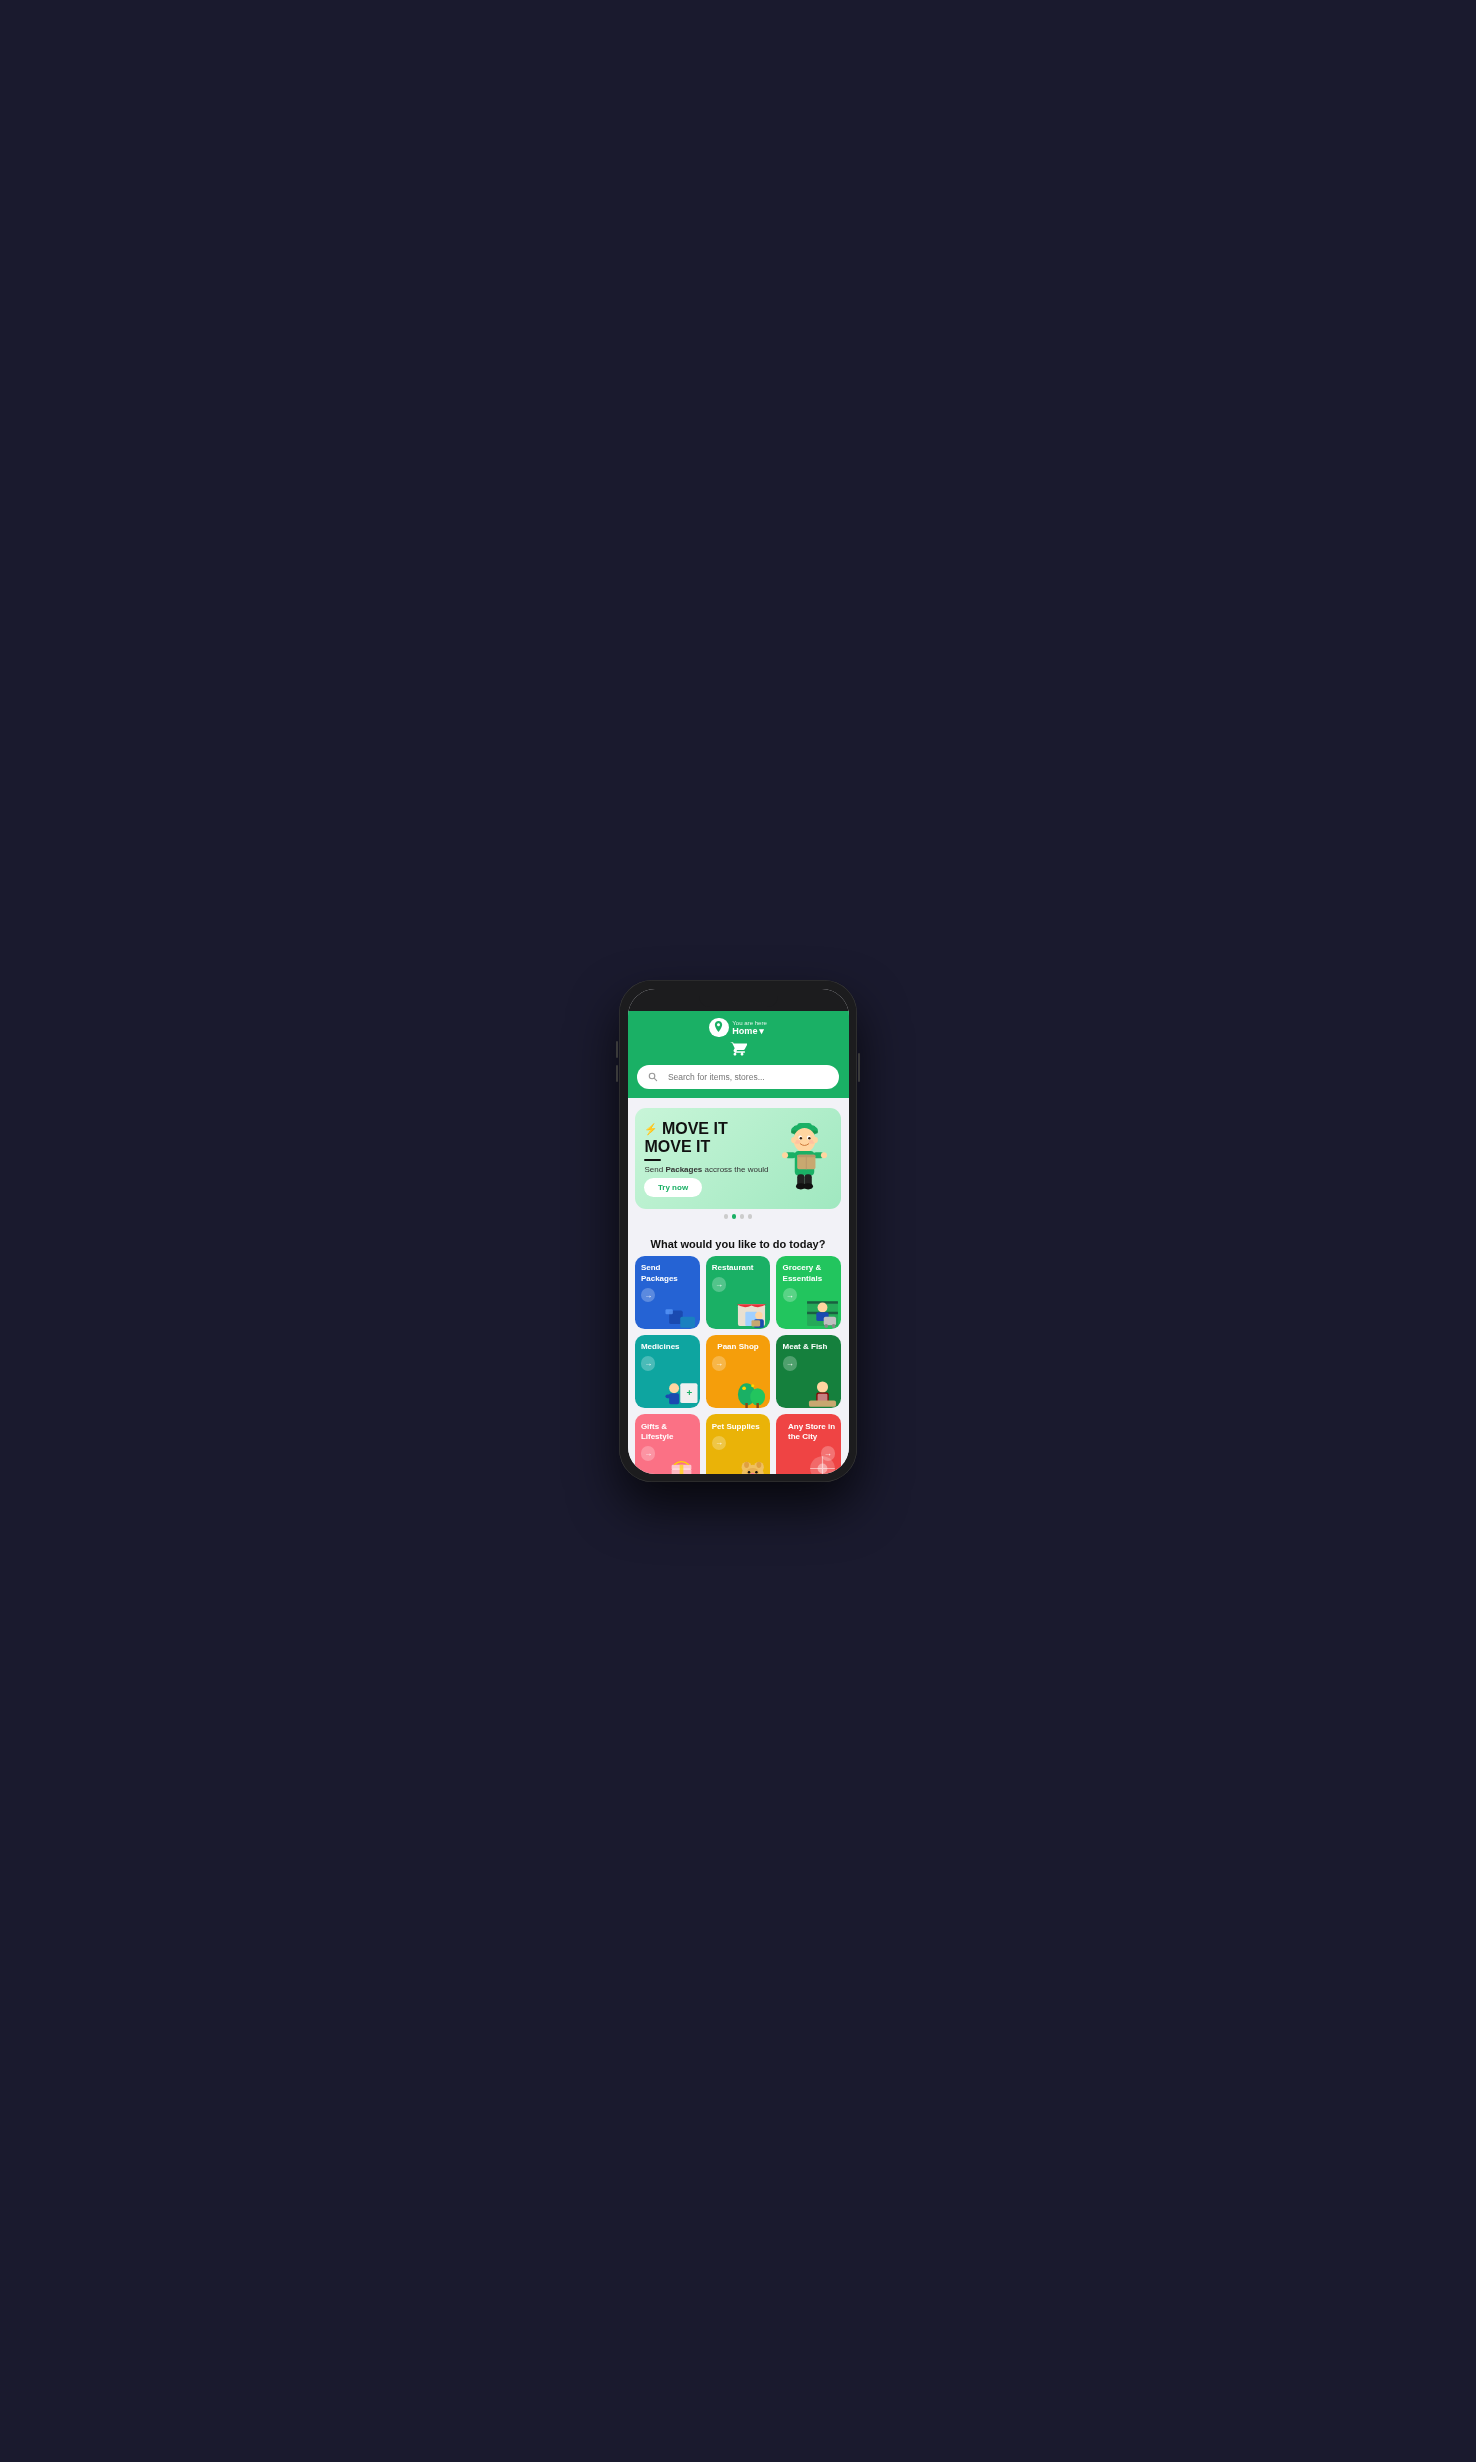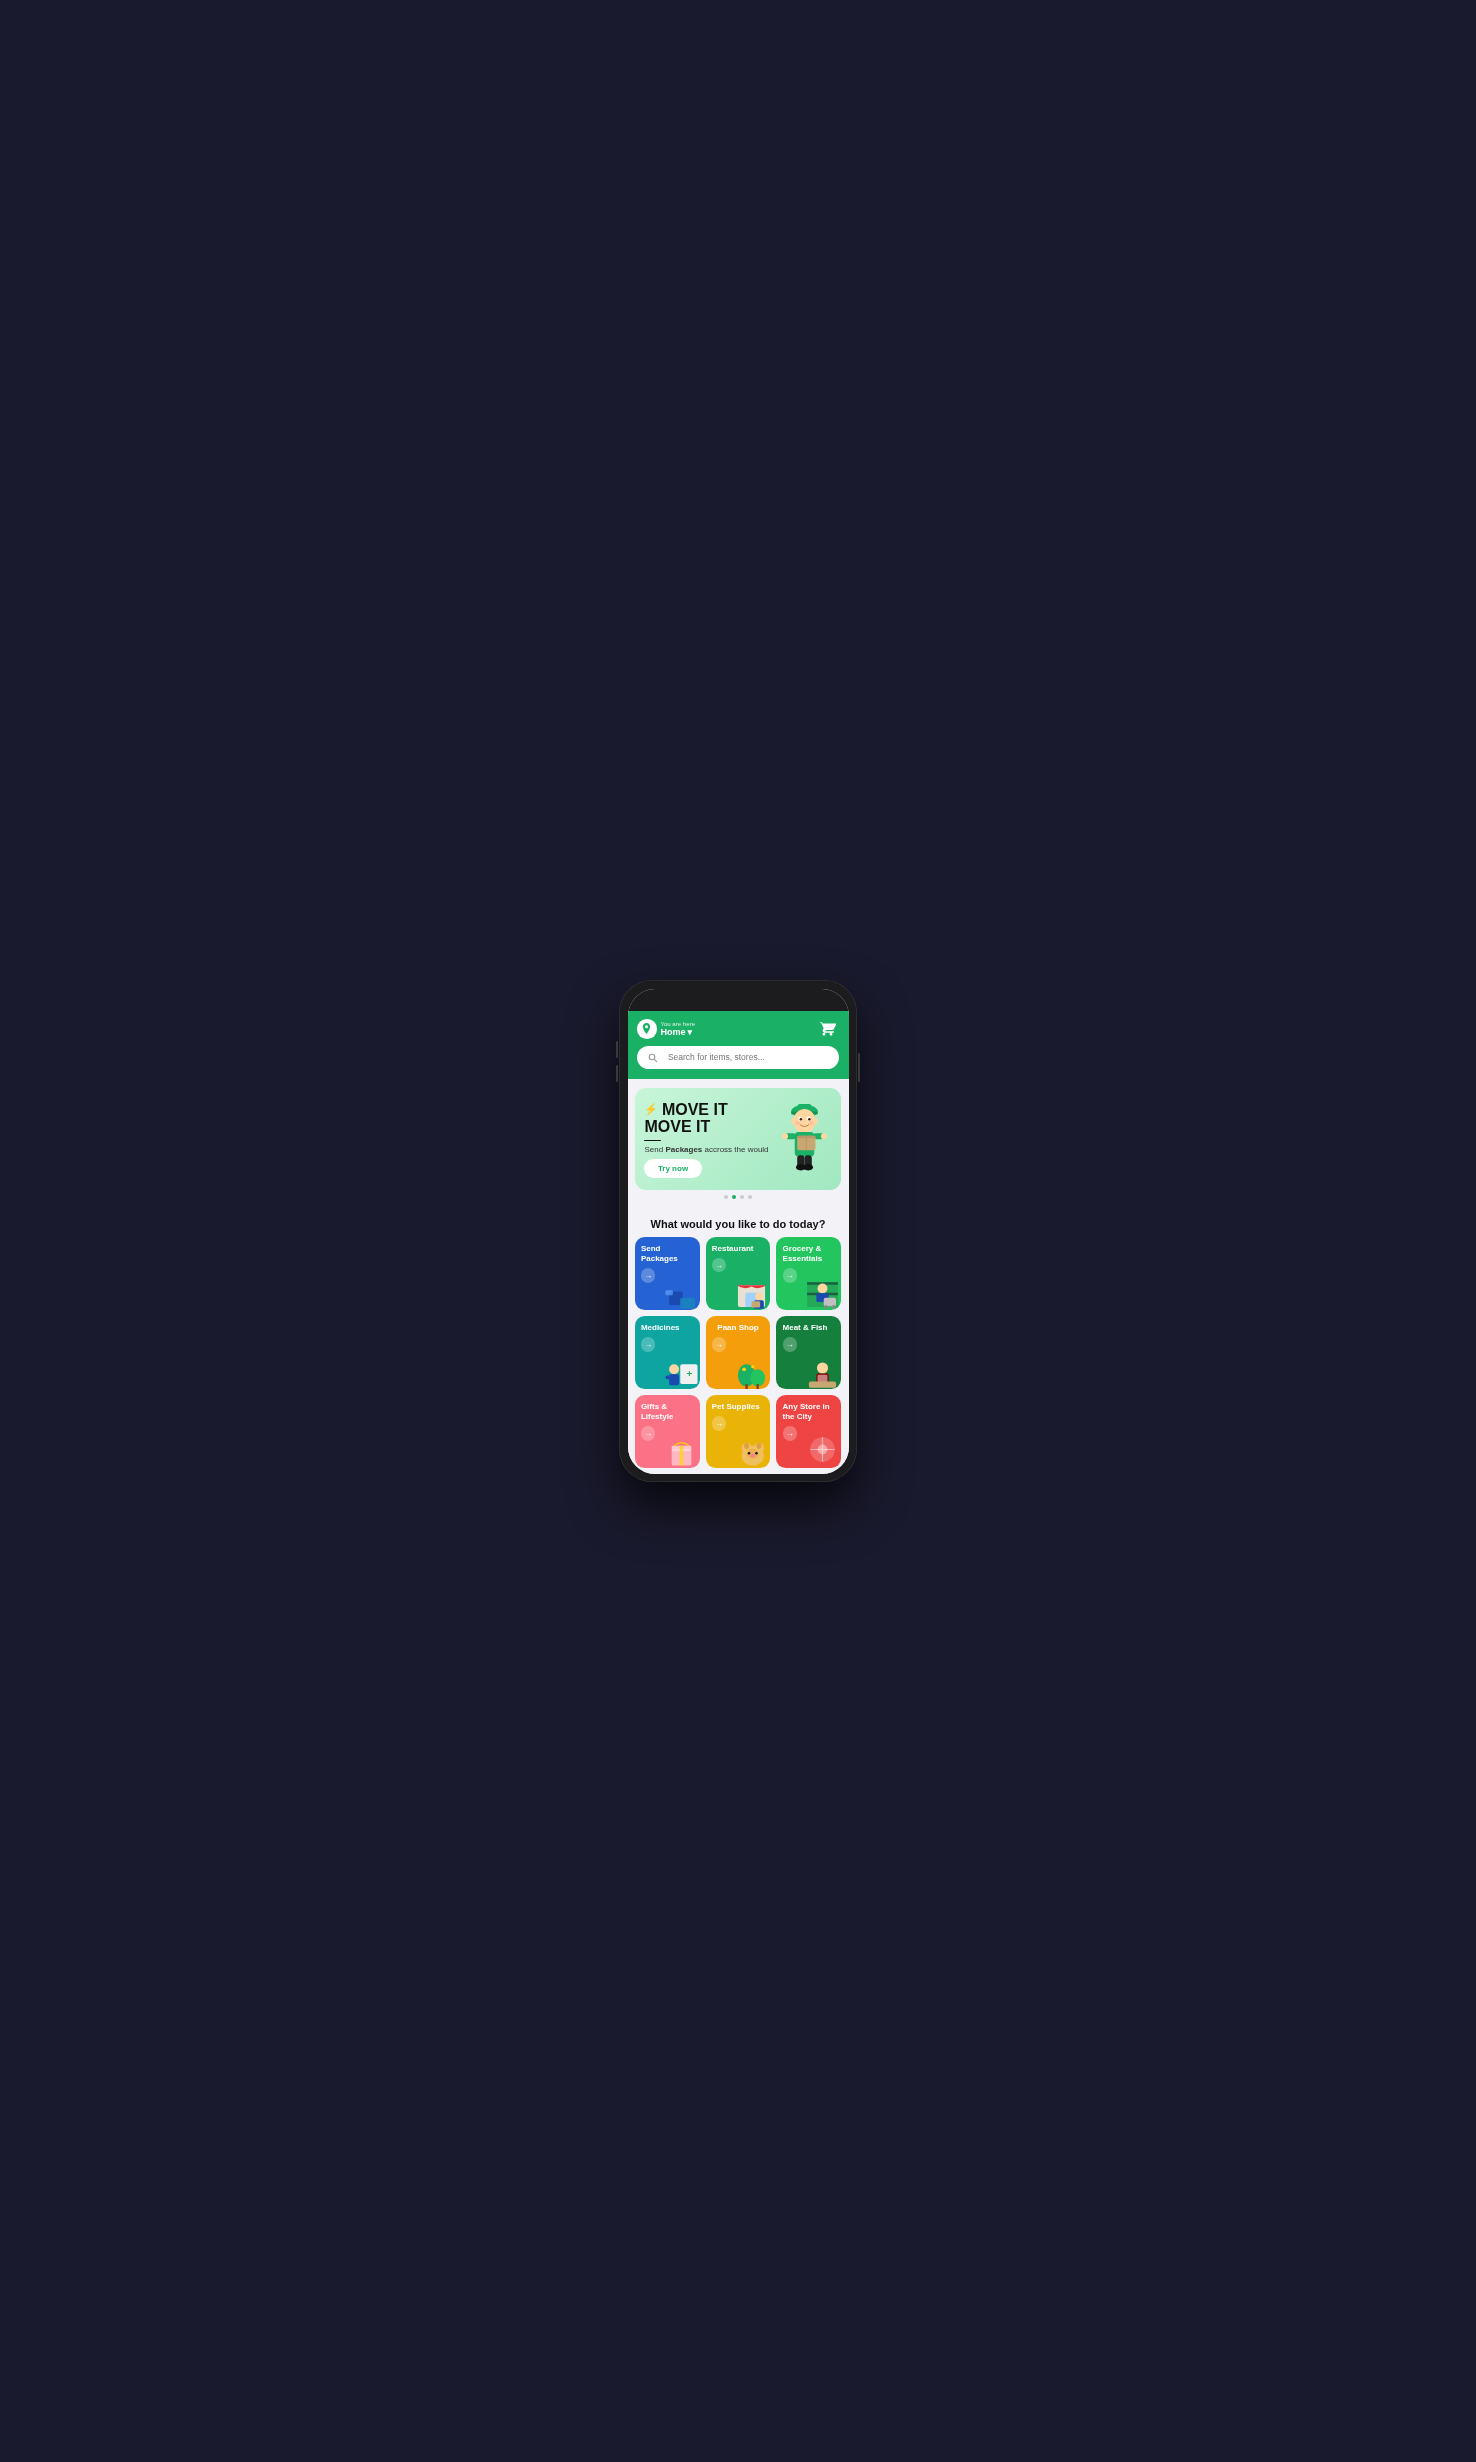--- a/index.html
+++ b/index.html
@@ -46,20 +46,21 @@
     }
     .header {
       background: #1ab065;
       padding: 7.3px 9.7px 9.7px;
     }
     .header-top {
       display: flex;
       justify-content: space-between;
       align-items: center;
       margin-bottom: 6.1px;
+      flex-direction: column;
     }
     .location-area {
       display: flex;
       align-items: center;
       gap: 3.7px;
     }
     .location-icon-wrap {
       width: 19.5px;
       height: 19.5px;
       background: #fff;
@@ -237,21 +238,21 @@
     }
     
     .card-blue { background: #2563d4; }
     .card-green { background: #1ab065; }
     .card-lime { background: #22c55e; }
     .card-teal { background: #0ea5a0; }
     .card-orange { background: #f59e0b; text-align: center; }
     .card-pink { background: #15803d; }
     .card-peach { background: #fb7185; }
     .card-yellow { background: #eab308; }
-    .card-red { background: #ef4444; }
+    .card-red { background: #ef4444; align-items: flex-end; }
     .phone-side-btn {
       position: absolute;
       background: #3a3a3a;
       border-radius: 1.8px;
     }
     .phone-outer .vol-up {
       left: -3px;
       top: 61px;
       width: 2.4px;
       height: 17px;

